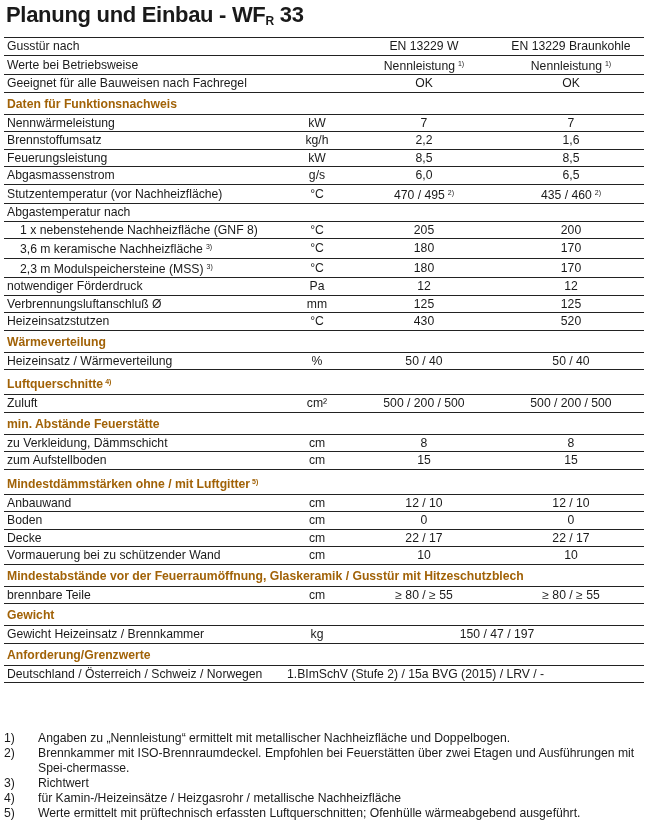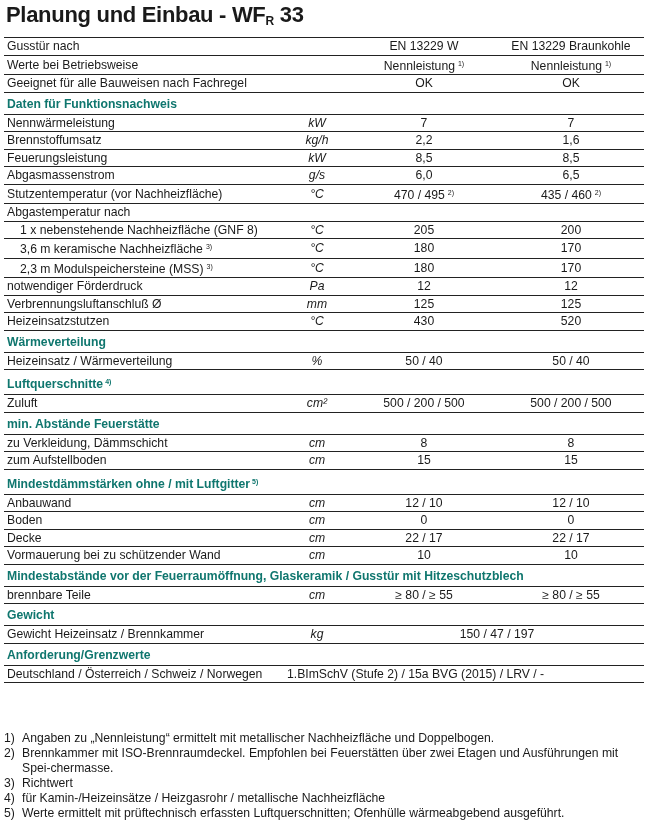--- a/index.html
+++ b/index.html
@@ -19,36 +19,36 @@
       position: absolute; left: 4px; top: 37px;
       width: 640px; border-collapse: collapse;
       font-size: 12.2px; table-layout: fixed;
     }
     table.spec td {
       padding: 0 3px; height: 16.5px; line-height: 16.5px;
       border-bottom: 1.4px solid #222; white-space: nowrap;
     }
     table.spec tr.top td { border-top: 1.4px solid #222; }
     table.spec tr.section td {
-      color: #0f766e; font-weight: bold; font-size: 12.2px;
+      color: #a16207; font-weight: bold; font-size: 12.2px;
       height: 19px; line-height: 19px; padding-top: 2px;
     }
-    table.spec td.c-unit { text-align: center; font-style: italic; }
+    table.spec td.c-unit { text-align: center; }
     table.spec td.c-v1 { text-align: center; }
     table.spec td.c-v2 { text-align: center; }
     table.spec td.indent { padding-left: 16px; }
     .sup { font-size: 7px; vertical-align: 4px; margin-left: 3px; }
     .sec-sup { font-size: 7px; vertical-align: 4px; margin-left: 2px; }
     .notes {
       position: absolute; left: 4px; top: 731px; width: 644px;
       font-size: 12.2px; line-height: 15px;
     }
     .note { display: flex; }
     .note .num { width: 18px; flex: 0 0 18px; }
-    .note .txt { flex: 1; }
+    .note .txt { flex: 1; margin-left: 16px; }
   </style>
 </head>
 <body>
 
 <div class="title"><span>Planung und Einbau - WF</span><sub>R</sub><span> 33</span></div>
 
 <table class="spec">
   <colgroup>
     <col style="width:280px">
     <col style="width:66px">

